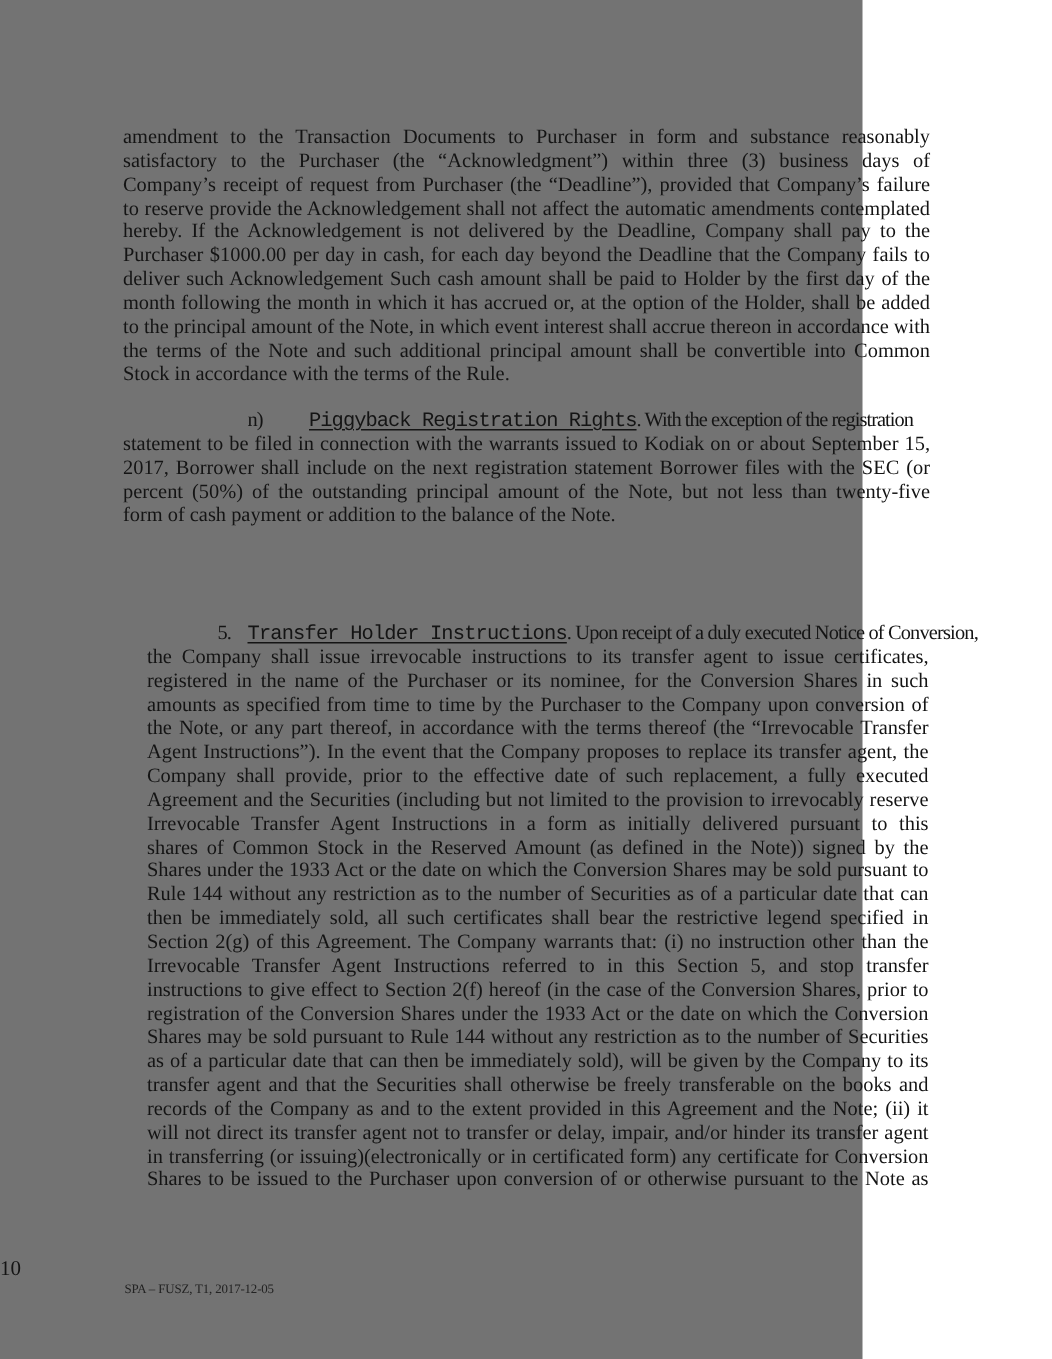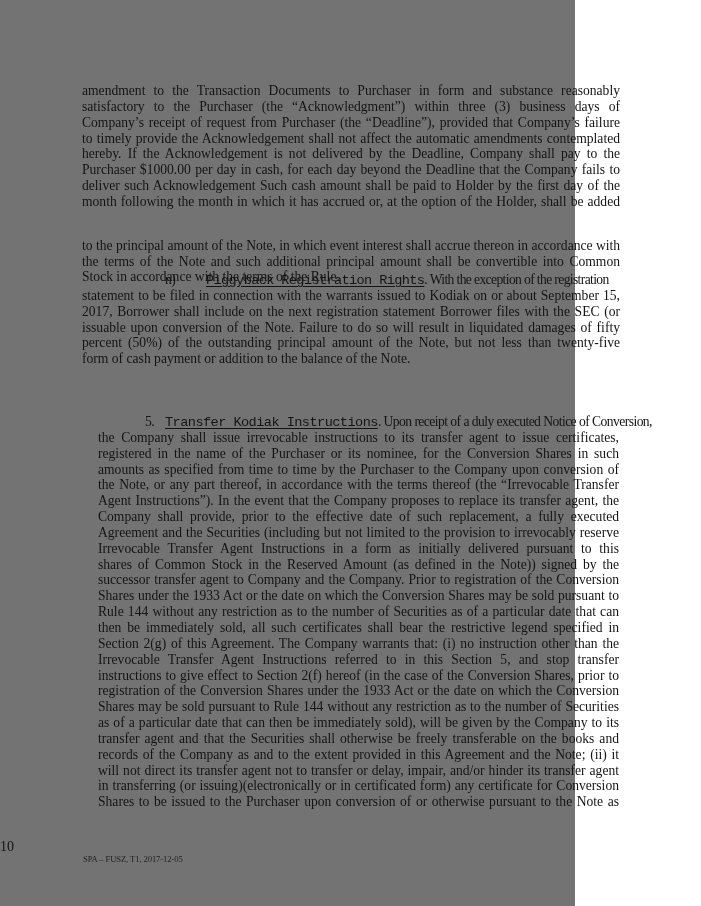--- a/index.html
+++ b/index.html
@@ -64,55 +64,53 @@
   </style>
 </head>
 <body>
 
 <div class="page">
 
   <div class="para" id="para-1">
     <span class="line">amendment to the Transaction Documents to Purchaser in form and substance reasonably</span>
     <span class="line">satisfactory to the Purchaser (the “Acknowledgment”) within three (3) business days of</span>
     <span class="line">Company’s receipt of request from Purchaser (the “Deadline”), provided that Company’s failure</span>
-    <span class="line">to timely provide the Acknowledgement shall not affect the automatic amendments contemplated</span>
+    <span class="line">to reserve provide the Acknowledgement shall not affect the automatic amendments contemplated</span>
     <span class="line">hereby. If the Acknowledgement is not delivered by the Deadline, Company shall pay to the</span>
     <span class="line">Purchaser $1000.00 per day in cash, for each day beyond the Deadline that the Company fails to</span>
     <span class="line">deliver such Acknowledgement Such cash amount shall be paid to Holder by the first day of the</span>
     <span class="line">month following the month in which it has accrued or, at the option of the Holder, shall be added</span>
-    <span class="line" style="letter-spacing: -0.0140625px; margin-top: 28px;">to the principal amount of the Note, in which event interest shall accrue thereon in accordance with</span>
+    <span class="line" style="letter-spacing: -0.0140625px;">to the principal amount of the Note, in which event interest shall accrue thereon in accordance with</span>
     <span class="line">the terms of the Note and such additional principal amount shall be convertible into Common</span>
     <span class="line last">Stock in accordance with the terms of the Rule.</span>
   </div>
 
   <div class="para" id="para-2">
     <span class="line" style="padding-left: 83px; width: 455px; box-sizing: border-box; letter-spacing: -0.628301px;">
       <span class="lead" style="width:41px;">n)</span><span class="u">Piggyback Registration Rights</span><span>. With the exception of the registration</span>
     </span>
     <span class="line">statement to be filed in connection with the warrants issued to Kodiak on or about September 15,</span>
     <span class="line">2017, Borrower shall include on the next registration statement Borrower files with the SEC (or</span>
-    <span class="line">issuable upon conversion of the Note.  Failure to do so will result in liquidated damages of fifty</span>
     <span class="line">percent (50%) of the outstanding principal amount of the Note, but not less than twenty-five</span>
     <span class="line last">form of cash payment or addition to the balance of the Note.</span>
   </div>
 
   <div class="para" id="para-3">
     <span class="line" style="padding-left: 47px; width: 474px; box-sizing: border-box; letter-spacing: -0.555432px;">
-      <span class="lead" style="width:20px;">5.</span><span class="u">Transfer Kodiak Instructions</span><span>. Upon receipt of a duly executed Notice of Conversion,</span>
+      <span class="lead" style="width:20px;">5.</span><span class="u">Transfer Holder Instructions</span><span>. Upon receipt of a duly executed Notice of Conversion,</span>
     </span>
     <span class="line">the Company shall issue irrevocable instructions to its transfer agent to issue certificates,</span>
     <span class="line">registered in the name of the Purchaser or its nominee, for the Conversion Shares in such</span>
     <span class="line">amounts as specified from time to time by the Purchaser to the Company upon conversion of</span>
     <span class="line">the Note, or any part thereof, in accordance with the terms thereof (the “Irrevocable Transfer</span>
     <span class="line">Agent Instructions”). In the event that the Company proposes to replace its transfer agent, the</span>
     <span class="line">Company shall provide, prior to the effective date of such replacement, a fully executed</span>
     <span class="line">Agreement and the Securities (including but not limited to the provision to irrevocably reserve</span>
     <span class="line">Irrevocable Transfer Agent Instructions in a form as initially delivered pursuant to this</span>
     <span class="line">shares of Common Stock in the Reserved Amount (as defined in the Note)) signed by the</span>
-    <span class="line">successor transfer agent to Company and the Company. Prior to registration of the Conversion</span>
     <span class="line">Shares under the 1933 Act or the date on which the Conversion Shares may be sold pursuant to</span>
     <span class="line">Rule 144 without any restriction as to the number of Securities as of a particular date that can</span>
     <span class="line">then be immediately sold, all such certificates shall bear the restrictive legend specified in</span>
     <span class="line">Section 2(g) of this Agreement. The Company warrants that: (i) no instruction other than the</span>
     <span class="line">Irrevocable Transfer Agent Instructions referred to in this Section 5, and stop transfer</span>
     <span class="line">instructions to give effect to Section 2(f) hereof (in the case of the Conversion Shares, prior to</span>
     <span class="line">registration of the Conversion Shares under the 1933 Act or the date on which the Conversion</span>
     <span class="line">Shares may be sold pursuant to Rule 144 without any restriction as to the number of Securities</span>
     <span class="line">as of a particular date that can then be immediately sold), will be given by the Company to its</span>
     <span class="line">transfer agent and that the Securities shall otherwise be freely transferable on the books and</span>

